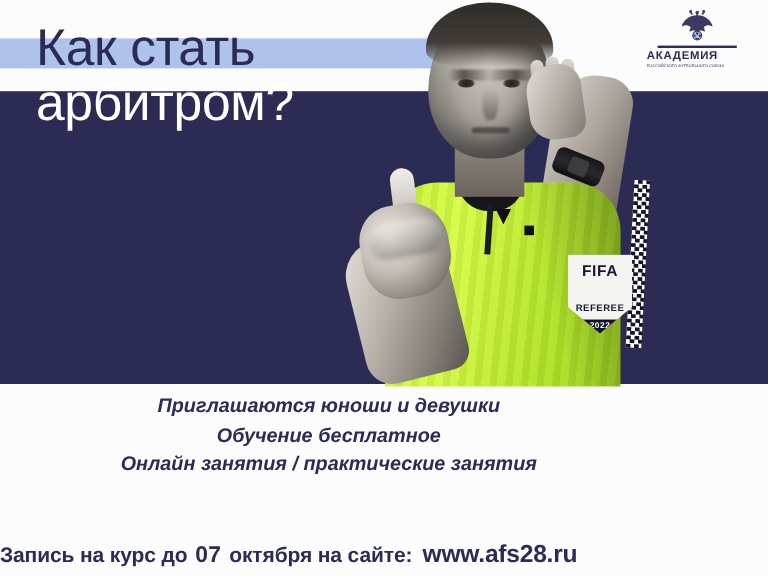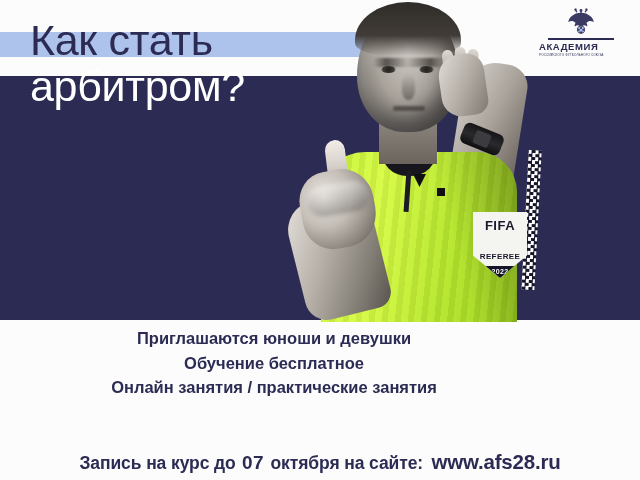--- a/index.html
+++ b/index.html
@@ -299,36 +299,37 @@
   }
 
   
   .body-copy{
     position:absolute;
     left:0;top:326px;
     width:548px;
     z-index:6;
     text-align:center;
     color:#2B2B54;
+    font-style:italic;
   }
   .body-line{
     display:block;
     font-size:16.5px;
     font-weight:700;
     line-height:24.5px;
     white-space:nowrap;
   }
 
   
   .footer{
     position:absolute;
     left:0;top:450px;
     width:640px;
     z-index:6;
-    text-align:center;
+    text-align:left;
     color:#2B2B54;
     white-space:nowrap;
   }
   .foot-text{
     font-size:17.5px;font-weight:700;letter-spacing:-.1px;
   }
   .foot-day{
     font-size:19px;font-weight:900;letter-spacing:.4px;
     padding:0 2px;
   }

